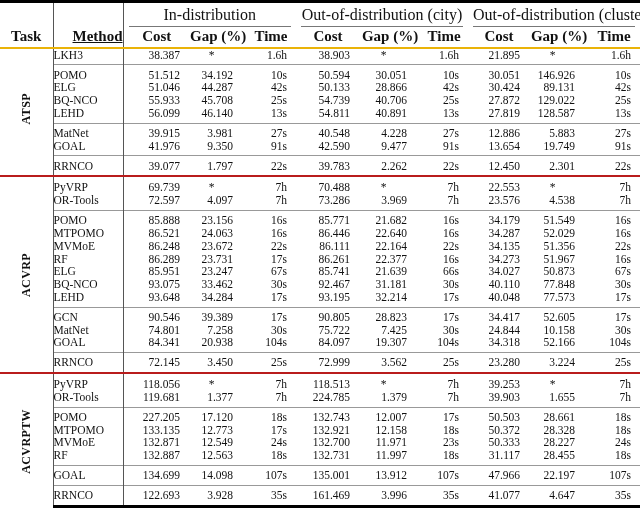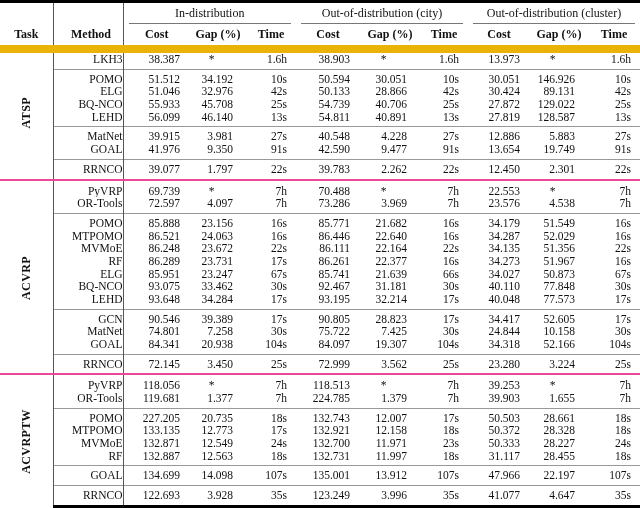--- a/index.html
+++ b/index.html
@@ -24,59 +24,59 @@
     white-space: nowrap;
     overflow: hidden;
   }
   
   tr.grp-row th { border-top: 3px solid #000; height: 22px; }
   .grp-wrap {
     margin: 0 5px;
     padding: 3px 0 2px 0;
     border-bottom: 1.2px solid #777;
     text-align: center;
-    font-size: 12px;
+    font-size: 16px;
   }
   tr.col-row th {
-    border-bottom: 8px solid #eab308;
+    border-bottom: 2px solid #eab308;
     height: 20px;
     font-weight: bold;
-    font-size: 12px;
+    font-size: 15px;
     text-align: center;
   }
-  tr.col-row th.h-method { text-align: center; padding-left: 6px; }
+  tr.col-row th.h-method { text-align: right; padding-left: 6px; text-decoration: underline; }
   
   .bar-r { border-right: 1px solid #555; }
   
   td.task {
     border-right: 1px solid #555;
     text-align: center;
   }
   .vlabel {
     display: inline-block;
     writing-mode: vertical-rl;
     transform: rotate(180deg);
     font-weight: bold;
     font-size: 12px;
     letter-spacing: 0.4px;
   }
   td.method {
     border-right: 1px solid #555;
-    text-align: right;
-    padding-left: 7px;
+    text-align: left;
+    padding-left: 0;
   }
   td.num { text-align: right; }
   td.c-cost { padding-right: 10px; }
   td.c-gap  { padding-right: 13px; }
   td.c-time { padding-right: 9px; }
   td.star { text-align: center; }
   
   tr.group-start td { border-top: 1px solid #999; padding-top: 3px; }
   tr.group-endpad td { padding-bottom: 3px; }
-  tr.section-start td { border-top: 2px solid #ec4899; padding-top: 4px; }
+  tr.section-start td { border-top: 2px solid #b91c1c; padding-top: 4px; }
   tr.table-end td { border-bottom: 3px solid #000; }
 </style>
 </head>
 <body>
 
 <table class="results">
   <colgroup>
     <col style="width:53px">
       <col style="width:70px">
     <col style="width:67px">
@@ -120,40 +120,40 @@
   <tbody>
       <tr class="group-endpad">
         <td class="task" rowspan="8"><span class="vlabel">ATSP</span></td>
         <td class="method">LKH3</td>
         <td class="num c-cost">38.387</td>
         <td class="num c-gap star">*</td>
         <td class="num c-time">1.6h</td>
         <td class="num c-cost">38.903</td>
         <td class="num c-gap star">*</td>
         <td class="num c-time">1.6h</td>
-        <td class="num c-cost">13.973</td>
+        <td class="num c-cost">21.895</td>
         <td class="num c-gap star">*</td>
         <td class="num c-time">1.6h</td>
       </tr>
       <tr class="group-start">
         <td class="method">POMO</td>
         <td class="num c-cost">51.512</td>
         <td class="num c-gap">34.192</td>
         <td class="num c-time">10s</td>
         <td class="num c-cost">50.594</td>
         <td class="num c-gap">30.051</td>
         <td class="num c-time">10s</td>
         <td class="num c-cost">30.051</td>
         <td class="num c-gap">146.926</td>
         <td class="num c-time">10s</td>
       </tr>
       <tr>
         <td class="method">ELG</td>
         <td class="num c-cost">51.046</td>
-        <td class="num c-gap">32.976</td>
+        <td class="num c-gap">44.287</td>
         <td class="num c-time">42s</td>
         <td class="num c-cost">50.133</td>
         <td class="num c-gap">28.866</td>
         <td class="num c-time">42s</td>
         <td class="num c-cost">30.424</td>
         <td class="num c-gap">89.131</td>
         <td class="num c-time">42s</td>
       </tr>
       <tr>
         <td class="method">BQ-NCO</td>
@@ -393,21 +393,21 @@
         <td class="num c-cost">224.785</td>
         <td class="num c-gap">1.379</td>
         <td class="num c-time">7h</td>
         <td class="num c-cost">39.903</td>
         <td class="num c-gap">1.655</td>
         <td class="num c-time">7h</td>
       </tr>
       <tr class="group-start">
         <td class="method">POMO</td>
         <td class="num c-cost">227.205</td>
-        <td class="num c-gap">20.735</td>
+        <td class="num c-gap">17.120</td>
         <td class="num c-time">18s</td>
         <td class="num c-cost">132.743</td>
         <td class="num c-gap">12.007</td>
         <td class="num c-time">17s</td>
         <td class="num c-cost">50.503</td>
         <td class="num c-gap">28.661</td>
         <td class="num c-time">18s</td>
       </tr>
       <tr>
         <td class="method">MTPOMO</td>
@@ -455,21 +455,21 @@
         <td class="num c-time">107s</td>
         <td class="num c-cost">47.966</td>
         <td class="num c-gap">22.197</td>
         <td class="num c-time">107s</td>
       </tr>
       <tr class="group-start group-endpad table-end">
         <td class="method">RRNCO</td>
         <td class="num c-cost">122.693</td>
         <td class="num c-gap">3.928</td>
         <td class="num c-time">35s</td>
-        <td class="num c-cost">123.249</td>
+        <td class="num c-cost">161.469</td>
         <td class="num c-gap">3.996</td>
         <td class="num c-time">35s</td>
         <td class="num c-cost">41.077</td>
         <td class="num c-gap">4.647</td>
         <td class="num c-time">35s</td>
       </tr>
     </tbody>
 </table>
 
 </body></html>

